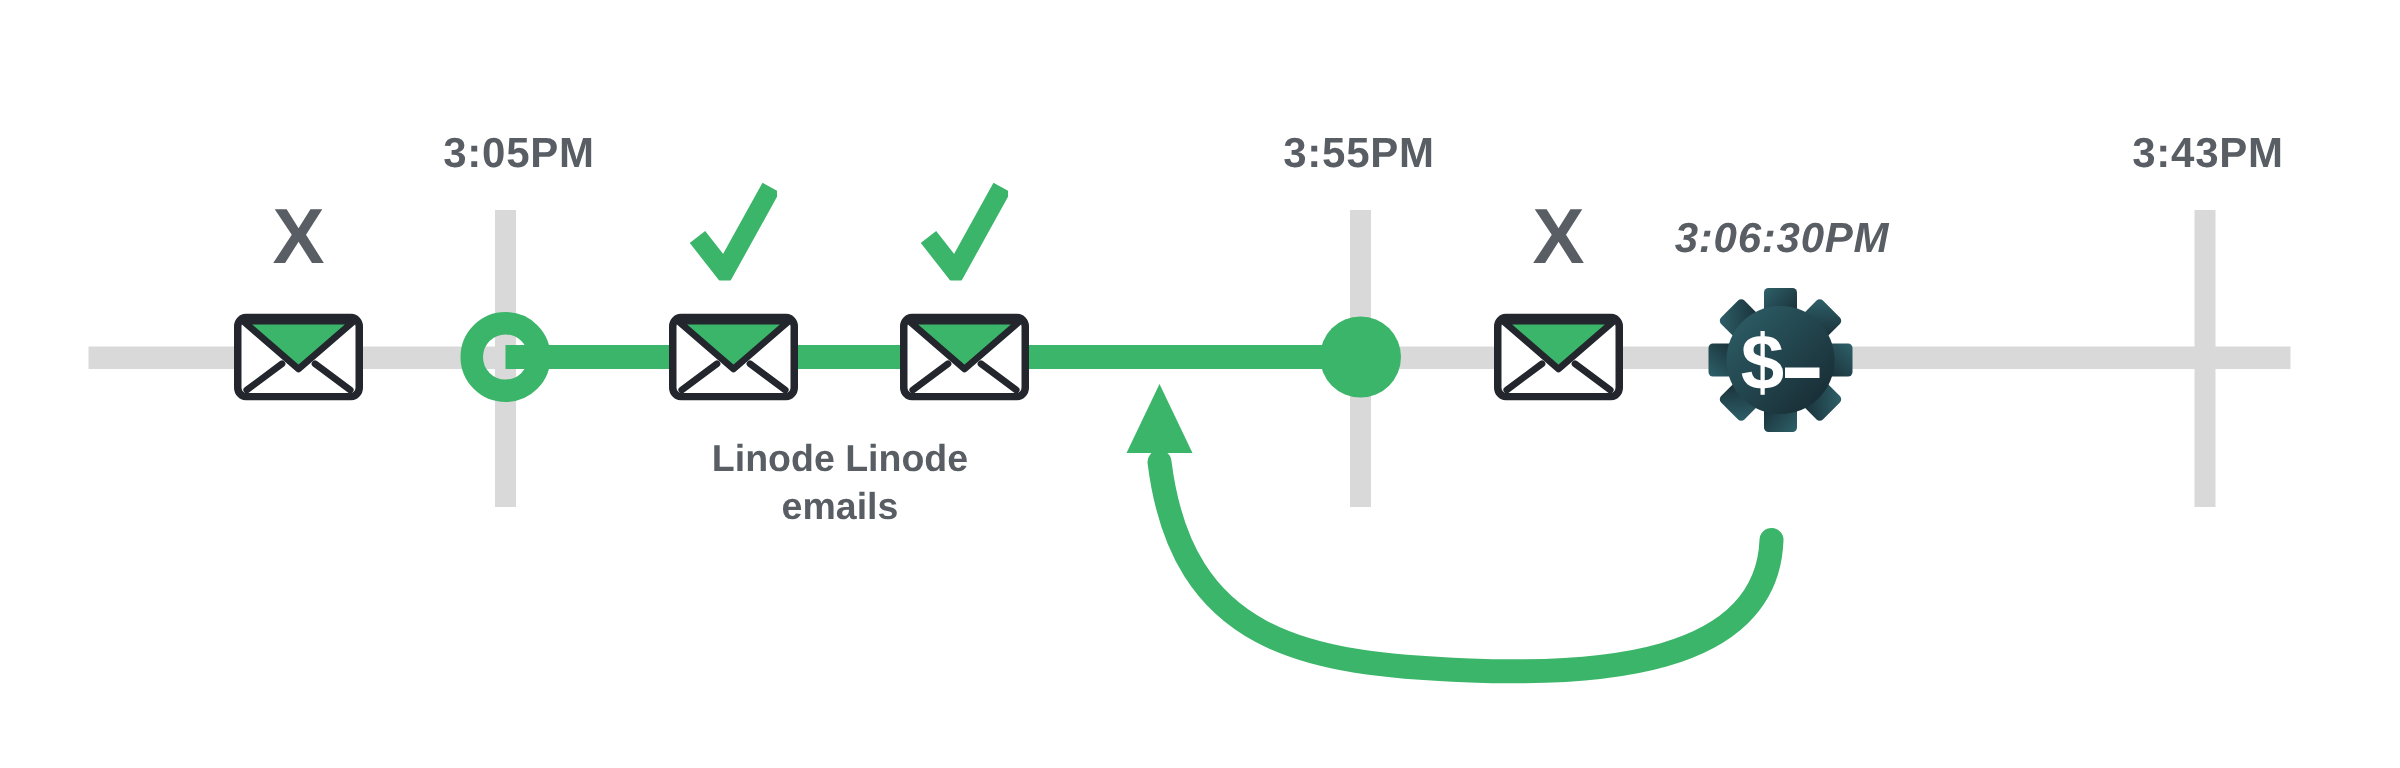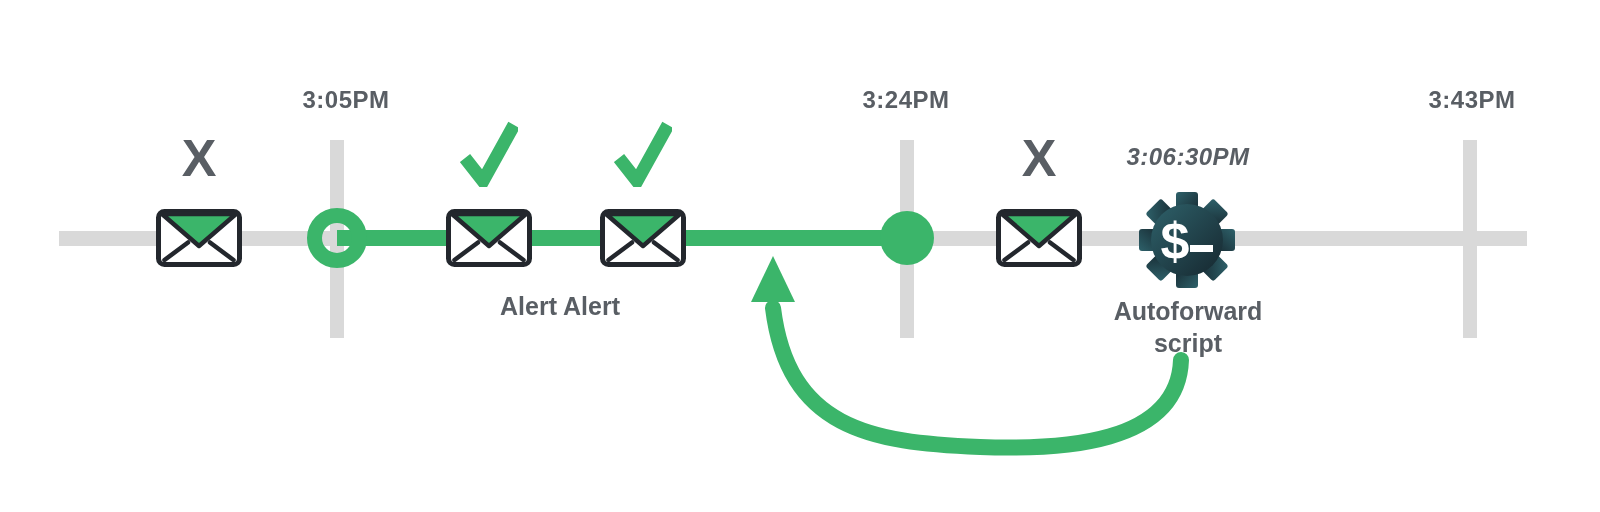--- a/index.html
+++ b/index.html
@@ -36,21 +36,21 @@
     border: 15px solid #3bb56a; border-radius: 50%;
     background: transparent; z-index: 3;
   }
   .dot {
     left: 880px; top: 211px; width: 54px; height: 54px;
     background: #3bb56a; border-radius: 50%; z-index: 3;
   }
 
   
   .time-label {
-    color: #595e64; font-size: 24px; font-weight: 700;
+    color: #595e64; font-size: 28px; font-weight: 700;
     text-align: center; width: 200px; z-index: 6; letter-spacing: 0.5px;
   }
   .t305 { left: 246px; top: 86px; }
   .t306 { left: 806px; top: 86px; }
   .t307 { left: 1372px; top: 86px; }
   .t30630 { left: 1088px; top: 143px; font-style: italic; }
 
   .caption {
     color: #595e64; font-size: 25px; font-weight: 700;
     text-align: center; width: 240px; line-height: 32px; z-index: 6;
@@ -84,21 +84,21 @@
 <body>
 
 <div id="canvas">
 
   <div class="abs track"></div>
   <div class="abs tick tick-305"></div>
   <div class="abs tick tick-306"></div>
   <div class="abs tick tick-307"></div>
 
   <div class="abs time-label t305">3:05PM</div>
-  <div class="abs time-label t306">3:24PM</div>
+  <div class="abs time-label t306">3:55PM</div>
   <div class="abs time-label t307">3:43PM</div>
   <div class="abs time-label t30630">3:06:30PM</div>
 
   <div class="abs green-span"></div>
   <div class="abs ring"></div>
   <div class="abs dot"></div>
 
   <svg class="abs arrow" width="460" height="215" viewBox="0 0 460 215">
     <path d="M 441 115 C 438 200, 320 205, 240 202 C 130 198, 48 183, 33 63" fill="none" stroke="#3bb56a" stroke-width="16" stroke-linecap="round"></path>
     <polygon points="11,57 55,57 33,11" fill="#3bb56a"></polygon>
@@ -151,20 +151,17 @@
       <rect x="-11" y="-48" width="22" height="24" rx="3" transform="rotate(225)"></rect>
       <rect x="-11" y="-48" width="22" height="24" rx="3" transform="rotate(270)"></rect>
       <rect x="-11" y="-48" width="22" height="24" rx="3" transform="rotate(315)"></rect>
       <circle r="36"></circle>
     </g>
     <text x="-12" y="19" text-anchor="middle" fill="#ffffff" font-family="Liberation Sans, sans-serif" font-size="52" font-weight="700">$</text>
     <rect x="3" y="5" width="23" height="7" fill="#ffffff"></rect>
   </svg>
 
   <div class="abs caption caption-alert">
-    <span>Alert Alert</span>
-  </div>
-  <div class="abs caption caption-script">
-    <span>Autoforward</span>
-    <span>script</span>
+    <span>Linode Linode</span>
+    <span>emails</span>
   </div>
 
 </div>
 
 </body></html>

